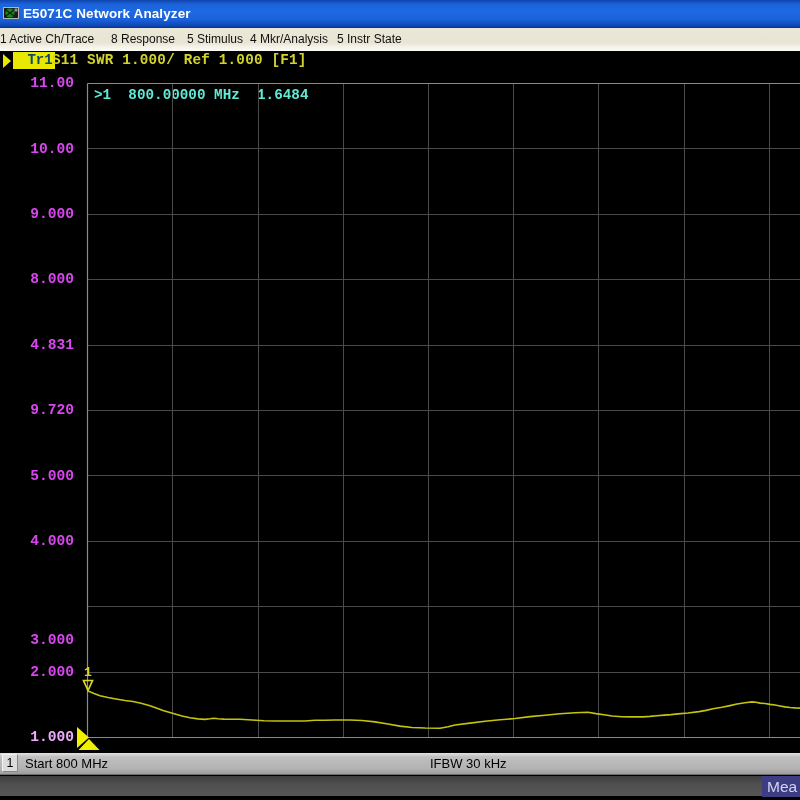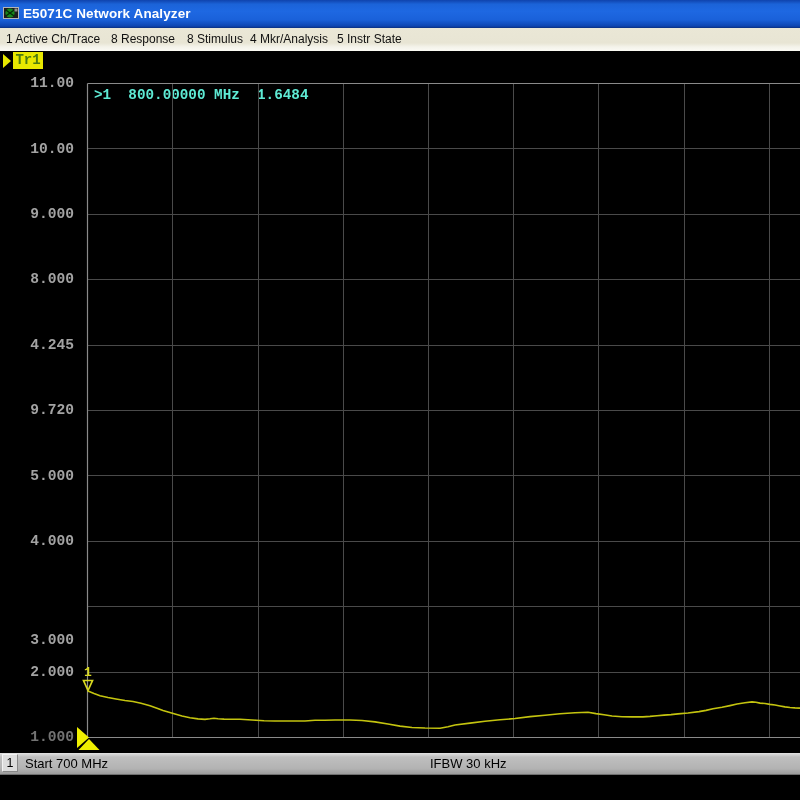--- a/index.html
+++ b/index.html
@@ -9,25 +9,25 @@
     background:linear-gradient(180deg,#0f43ad 0%,#1b63d8 15%,#1e68e2 40%,#1a61da 70%,#0e46b2 93%,#0a2f80 100%);}
   #titletext{left:23px;top:2px;width:400px;height:24px;color:#fff;font-weight:bold;
     font-size:13.5px;line-height:24px;letter-spacing:0.1px;}
   #menubar{left:0;top:28px;width:800px;height:23px;
     background:linear-gradient(180deg,#eae7d6 0%,#e8e5d4 65%,#f4f3ea 82%,#fbfaf4 100%);}
   .menuitem{position:absolute;top:0;height:23px;line-height:23px;color:#111;font-size:12px;}
   .mono{font-family:"Liberation Mono",monospace;white-space:pre;}
   #tr1row{left:0;top:51px;width:800px;height:20px;}
   #tr1tri{left:3px;top:3px;width:0;height:0;border-left:8px solid #e8e800;
     border-top:7px solid transparent;border-bottom:7px solid transparent;}
-  #tr1box{left:13px;top:1px;width:30px;height:17px;background:#e8e800;color:#4d7c0f;
-    font-size:14px;font-weight:bold;line-height:17px;text-align:center;}
+  #tr1box{left:13px;top:1px;width:30px;height:17px;background:#e8e800;color:#0c4a6e;
+    font-size:14px;font-weight:bold;line-height:17px;text-align:center;padding-left:12px;}
   #tr1txt{left:52px;top:1px;color:#d3d32e;font-size:14.3px;font-weight:bold;line-height:17px;letter-spacing:0.2px;}
   #mkrtxt{left:94px;top:87px;color:#5eead4;font-size:14.3px;font-weight:bold;line-height:17px;}
-  .ylab{position:absolute;left:0px;width:74px;text-align:right;color:#a3a3a3;
+  .ylab{position:absolute;left:0px;width:74px;text-align:right;color:#d946ef;
     font-family:"Liberation Mono",monospace;font-size:14.6px;font-weight:bold;line-height:16px;letter-spacing:0px;}
   #statusbar{left:0;top:753px;width:800px;height:22px;
     background:linear-gradient(180deg,#e2e2e2 0%,#bfbfbf 18%,#b3b3b3 70%,#999999 100%);box-shadow:inset 0 -1px 0 #6f6f6f;}
   #chbox{left:2px;top:1px;width:14px;height:16px;background:#dcdcdc;border:1px solid #888;border-top-color:#f2f2f2;border-left-color:#f2f2f2;
     color:#000;font-size:12.5px;line-height:16px;text-align:center;}
   #starttxt{left:25px;top:0px;height:21px;line-height:22px;color:#000;font-size:13px;}
   #ifbwtxt{left:430px;top:0px;height:21px;line-height:22px;color:#000;font-size:13px;}
   #darkstrip{left:0;top:776px;width:800px;height:20px;background:linear-gradient(180deg,#3e3e3e 0%,#4f4f4f 40%,#555555 100%);}
   #meabox{left:762px;top:0px;width:38px;height:21px;background:#3d3d84;color:#d4d4ee;
     font-size:15.5px;line-height:21px;padding-left:5px;}
@@ -41,45 +41,46 @@
       <rect x="0" y="0" width="16" height="12" fill="#b4b4b4"></rect>
       <rect x="1" y="1" width="14" height="10" fill="#1c1c1c"></rect>
       <circle cx="7" cy="6" r="4.6" fill="#18881c"></circle>
       <path d="M3.2 3.2 L10.8 8.8 M10.8 3.2 L3.2 8.8" stroke="#052a06" stroke-width="1.4" fill="none"></path>
       <rect x="11.5" y="1.5" width="3" height="3" fill="#909090"></rect>
     </svg>
     <div class="abs" id="titletext">E5071C Network Analyzer</div>
   </div>
 
   <div class="abs" id="menubar">
-    <div class="menuitem" style="left:6px">1 Active Ch/Trace</div>
+    <div class="menuitem" style="left:0">1 Active Ch/Trace</div>
     <div class="menuitem" style="left:111px">8 Response</div>
-    <div class="menuitem" style="left:187px">8 Stimulus</div>
+    <div class="menuitem" style="left:187px">5 Stimulus</div>
     <div class="menuitem" style="left:250px">4 Mkr/Analysis</div>
     <div class="menuitem" style="left:337px">5 Instr State</div>
   </div>
 
   <div class="abs" id="tr1row">
     <div class="abs" id="tr1tri"></div>
     <div class="abs mono" id="tr1box">Tr1</div>
+    <div class="abs mono" id="tr1txt">S11 SWR 1.000/ Ref 1.000 [F1]</div>
   </div>
 
   <div class="abs mono" id="mkrtxt">&gt;1  800.00000 MHz  1.6484</div>
 
   <div class="ylab" style="top:75px">11.00</div>
   <div class="ylab" style="top:141px">10.00</div>
   <div class="ylab" style="top:206px">9.000</div>
   <div class="ylab" style="top:271px">8.000</div>
-  <div class="ylab" style="top:337px">4.245</div>
+  <div class="ylab" style="top:337px">4.831</div>
   <div class="ylab" style="top:402px">9.720</div>
   <div class="ylab" style="top:468px">5.000</div>
   <div class="ylab" style="top:533px">4.000</div>
   <div class="ylab" style="top:632px">3.000</div>
   <div class="ylab" style="top:664px">2.000</div>
-  <div class="ylab" style="top:729px;color:#737373">1.000</div>
+  <div class="ylab" style="top:729px;color:#f0abfc">1.000</div>
 
   <svg class="abs" style="left:0;top:50px" width="800" height="704" viewBox="0 0 800 704">
 
     <g stroke="#4a4a4a" stroke-width="1">
       <line x1="172.5" y1="33.5" x2="172.5" y2="687.5"></line>
       <line x1="258.5" y1="33.5" x2="258.5" y2="687.5"></line>
       <line x1="343.5" y1="33.5" x2="343.5" y2="687.5"></line>
       <line x1="428.5" y1="33.5" x2="428.5" y2="687.5"></line>
       <line x1="513.5" y1="33.5" x2="513.5" y2="687.5"></line>
       <line x1="598.5" y1="33.5" x2="598.5" y2="687.5"></line>
@@ -119,16 +120,19 @@
       448,676.8 455,675 470,673.1 485,671.3 500,669.8 515,668.5 530,666.6 545,665.3
       560,663.8 575,662.8 588,662.2 596,663.6 604,664.8 612,666 622,666.7 632,666.9
       643,666.9 650,666.4 657,665.7 664,665.1 671,664.6 678,663.9 688,663 699,661.6
       706,660.4 713,658.7 722,657.3 730,655.6 737,654 745,652.7 752,651.9 756,652.3
       760,653.1 765,653.5 770,654.4 775,655 780,656 785,656.9 790,657.5 795,657.9
       800,658.1"></polyline>
   </svg>
 
   <div class="abs" id="statusbar">
     <div class="abs" id="chbox">1</div>
-    <div class="abs" id="starttxt">Start 700 MHz</div>
+    <div class="abs" id="starttxt">Start 800 MHz</div>
     <div class="abs" id="ifbwtxt">IFBW 30 kHz</div>
+  </div>
+  <div class="abs" id="darkstrip">
+    <div class="abs" id="meabox">Mea</div>
   </div>
 </div>
 
 </body></html>

